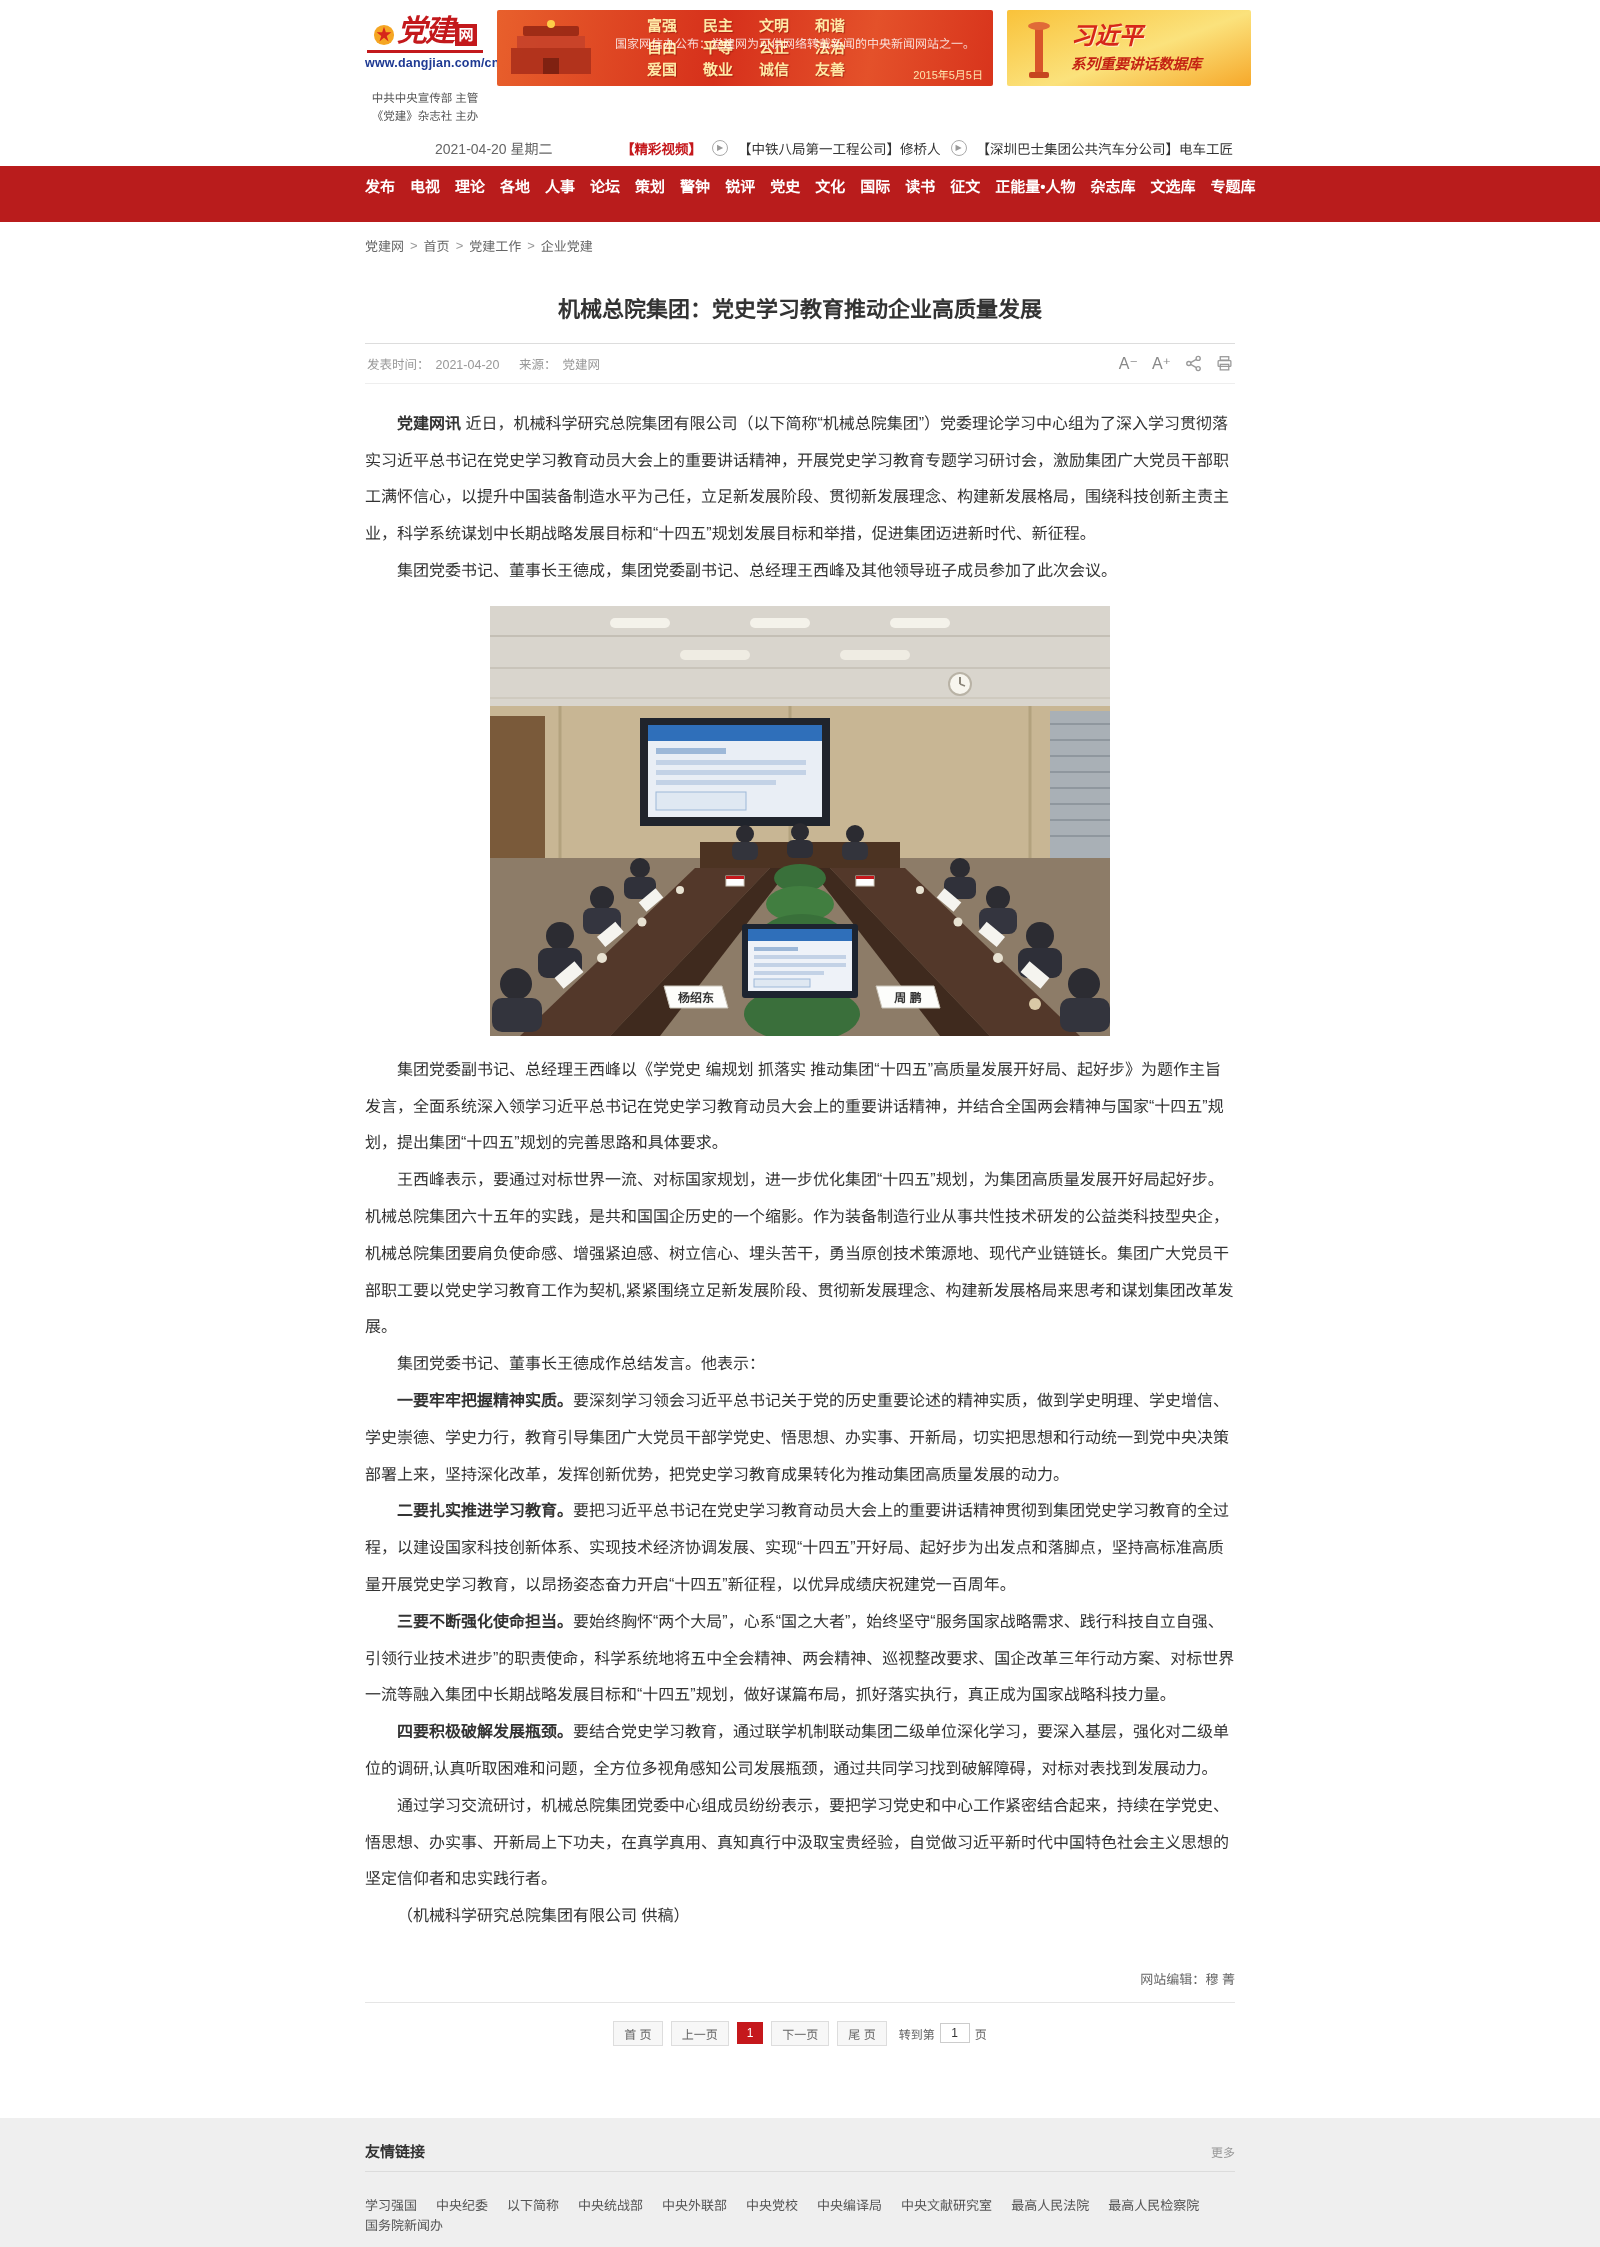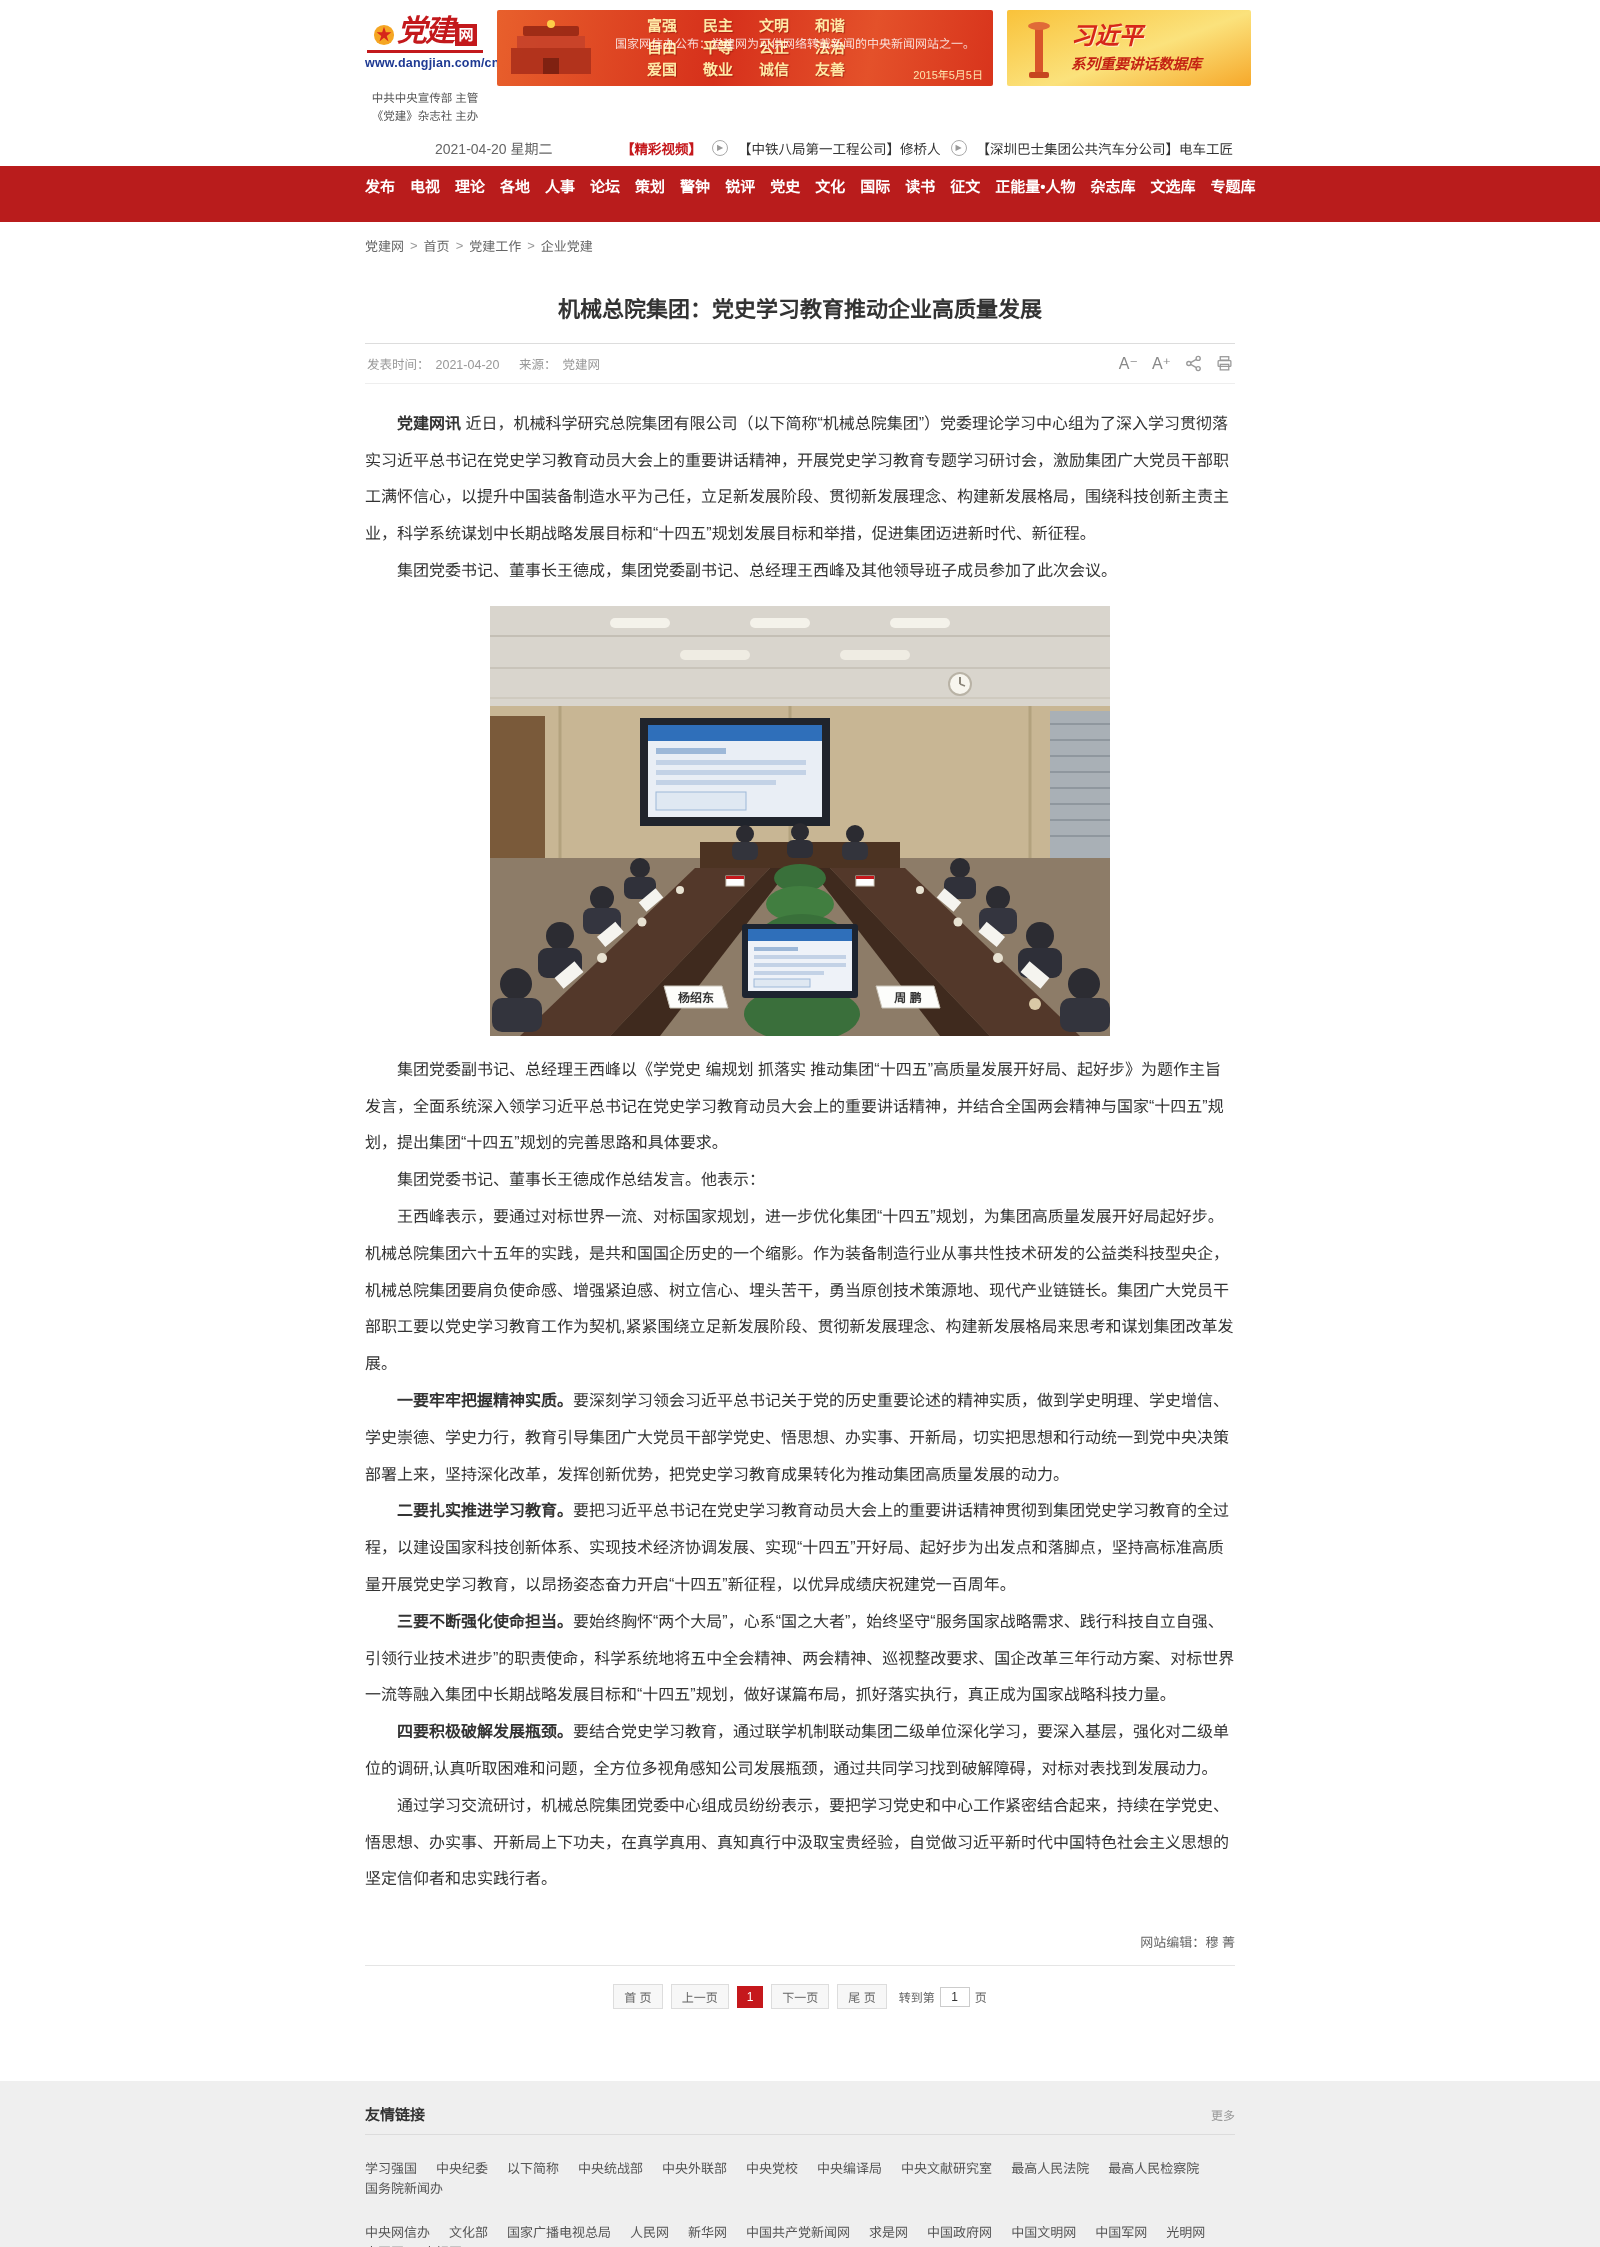--- a/index.html
+++ b/index.html
@@ -399,27 +399,28 @@
         <g fill="#fff" stroke="#cfc9bd">
           <rect x="236" y="270" width="18" height="10"></rect>
             <rect x="366" y="270" width="18" height="10"></rect>
         </g>
         <rect x="236" y="270" width="18" height="3" fill="#c5181c"></rect>
         <rect x="366" y="270" width="18" height="3" fill="#c5181c"></rect>
       </svg>
     </figure>
 
     <p class="para"><span>集团党委副书记、总经理王西峰以《学党史 编规划 抓落实 推动集团“十四五”高质量发展开好局、起好步》为题作主旨发言，全面系统深入领学习近平总书记在党史学习教育动员大会上的重要讲话精神，并结合全国两会精神与国家“十四五”规划，提出集团“十四五”规划的完善思路和具体要求。</span></p>
+    <p class="para"><span>王西峰表示，要通过对标世界一流、对标国家规划，进一步优化集团“十四五”规划，为集团高质量发展开好局起好步。机械总院集团六十五年的实践，是共和国国企历史的一个缩影。作为装备制造行业从事共性技术研发的公益类科技型央企，机械总院集团要肩负使命感、增强紧迫感、树立信心、埋头苦干，勇当原创技术策源地、现代产业链链长。集团广大党员干部职工要以党史学习教育工作为契机,紧紧围绕立足新发展阶段、贯彻新发展理念、构建新发展格局来思考和谋划集团改革发展。</span></p>
     <p class="para"><span>集团党委书记、董事长王德成作总结发言。他表示：</span></p>
-    <p class="para"><span>王西峰表示，要通过对标世界一流、对标国家规划，进一步优化集团“十四五”规划，为集团高质量发展开好局起好步。机械总院集团六十五年的实践，是共和国国企历史的一个缩影。作为装备制造行业从事共性技术研发的公益类科技型央企，机械总院集团要肩负使命感、增强紧迫感、树立信心、埋头苦干，勇当原创技术策源地、现代产业链链长。集团广大党员干部职工要以党史学习教育工作为契机,紧紧围绕立足新发展阶段、贯彻新发展理念、构建新发展格局来思考和谋划集团改革发展。</span></p>
     <p class="para"><strong>一要牢牢把握精神实质。</strong><span>要深刻学习领会习近平总书记关于党的历史重要论述的精神实质，做到学史明理、学史增信、学史崇德、学史力行，教育引导集团广大党员干部学党史、悟思想、办实事、开新局，切实把思想和行动统一到党中央决策部署上来，坚持深化改革，发挥创新优势，把党史学习教育成果转化为推动集团高质量发展的动力。</span></p>
     <p class="para"><strong>二要扎实推进学习教育。</strong><span>要把习近平总书记在党史学习教育动员大会上的重要讲话精神贯彻到集团党史学习教育的全过程，以建设国家科技创新体系、实现技术经济协调发展、实现“十四五”开好局、起好步为出发点和落脚点，坚持高标准高质量开展党史学习教育，以昂扬姿态奋力开启“十四五”新征程，以优异成绩庆祝建党一百周年。</span></p>
     <p class="para"><strong>三要不断强化使命担当。</strong><span>要始终胸怀“两个大局”，心系“国之大者”，始终坚守“服务国家战略需求、践行科技自立自强、引领行业技术进步”的职责使命，科学系统地将五中全会精神、两会精神、巡视整改要求、国企改革三年行动方案、对标世界一流等融入集团中长期战略发展目标和“十四五”规划，做好谋篇布局，抓好落实执行，真正成为国家战略科技力量。</span></p>
     <p class="para"><strong>四要积极破解发展瓶颈。</strong><span>要结合党史学习教育，通过联学机制联动集团二级单位深化学习，要深入基层，强化对二级单位的调研,认真听取困难和问题，全方位多视角感知公司发展瓶颈，通过共同学习找到破解障碍，对标对表找到发展动力。</span></p>
     <p class="para"><span>通过学习交流研讨，机械总院集团党委中心组成员纷纷表示，要把学习党史和中心工作紧密结合起来，持续在学党史、悟思想、办实事、开新局上下功夫，在真学真用、真知真行中汲取宝贵经验，自觉做习近平新时代中国特色社会主义思想的坚定信仰者和忠实践行者。</span></p>
+    <p class="para"><span>（机械科学研究总院集团有限公司 供稿）</span></p>
   </div>
 
   <div class="editor-line">
     <span>网站编辑：</span><span>穆 菁</span>
   </div>
   <hr class="body-divider">
 
   <div class="pagination">
     <a class="pg-btn" href="#">首 页</a>
     <a class="pg-btn" href="#">上一页</a>

